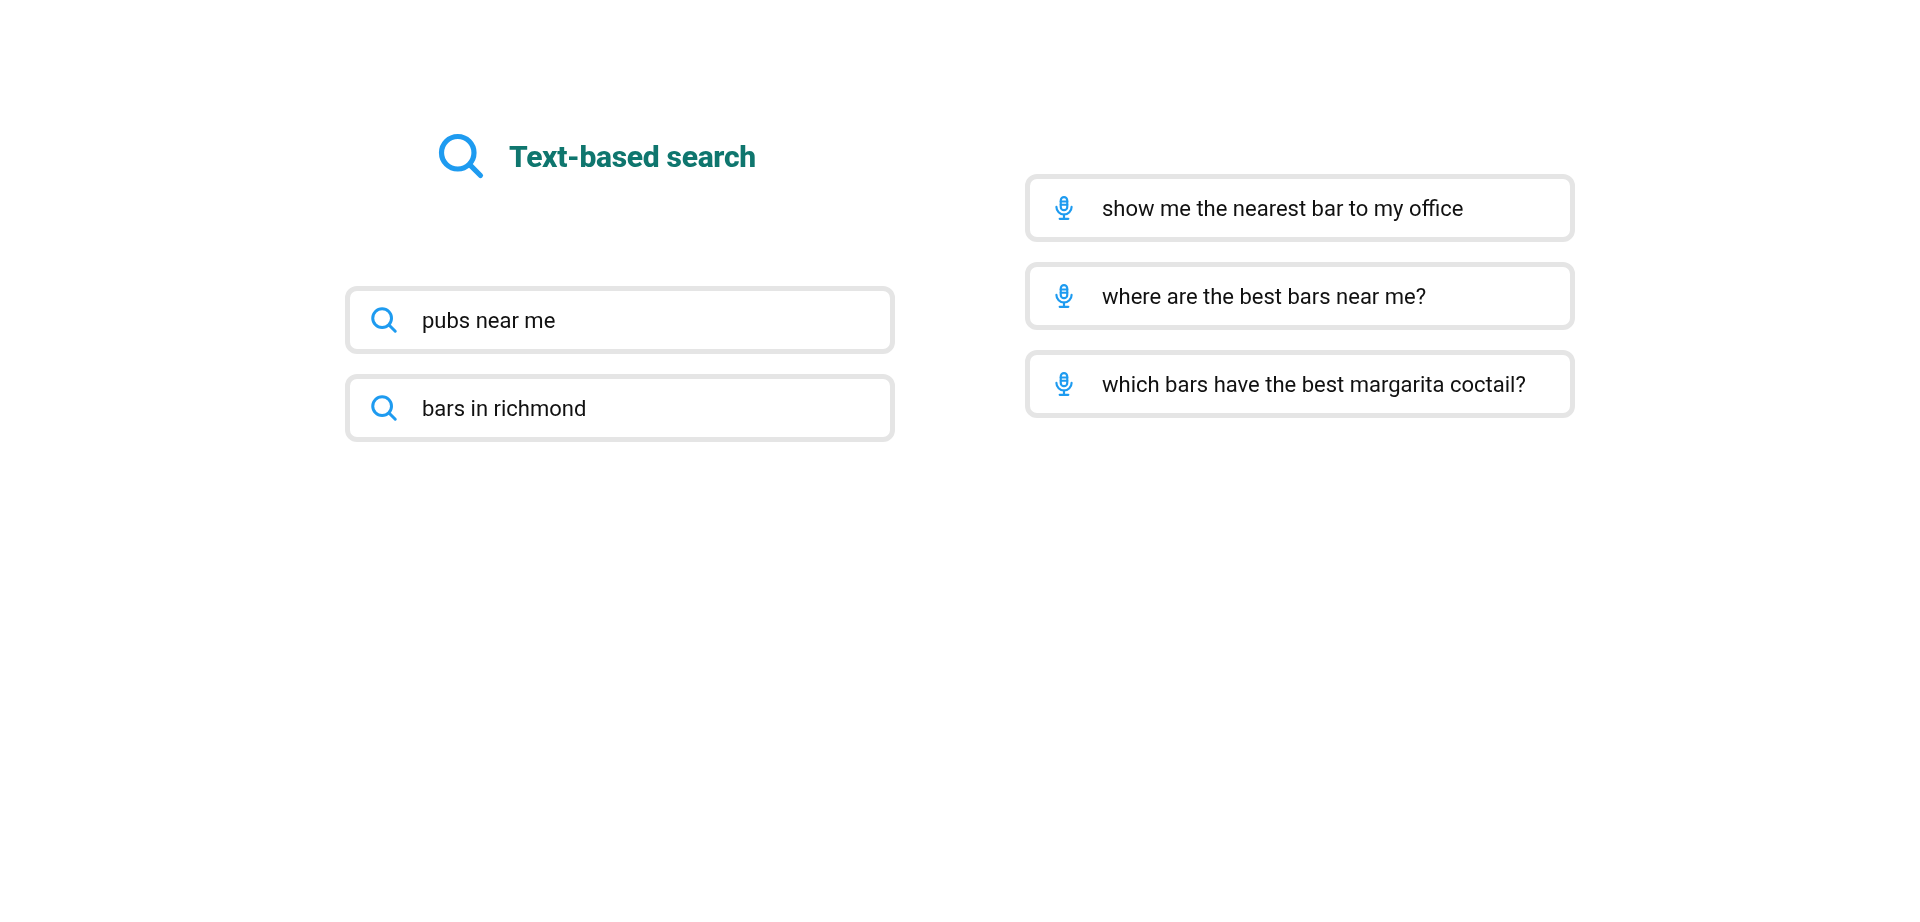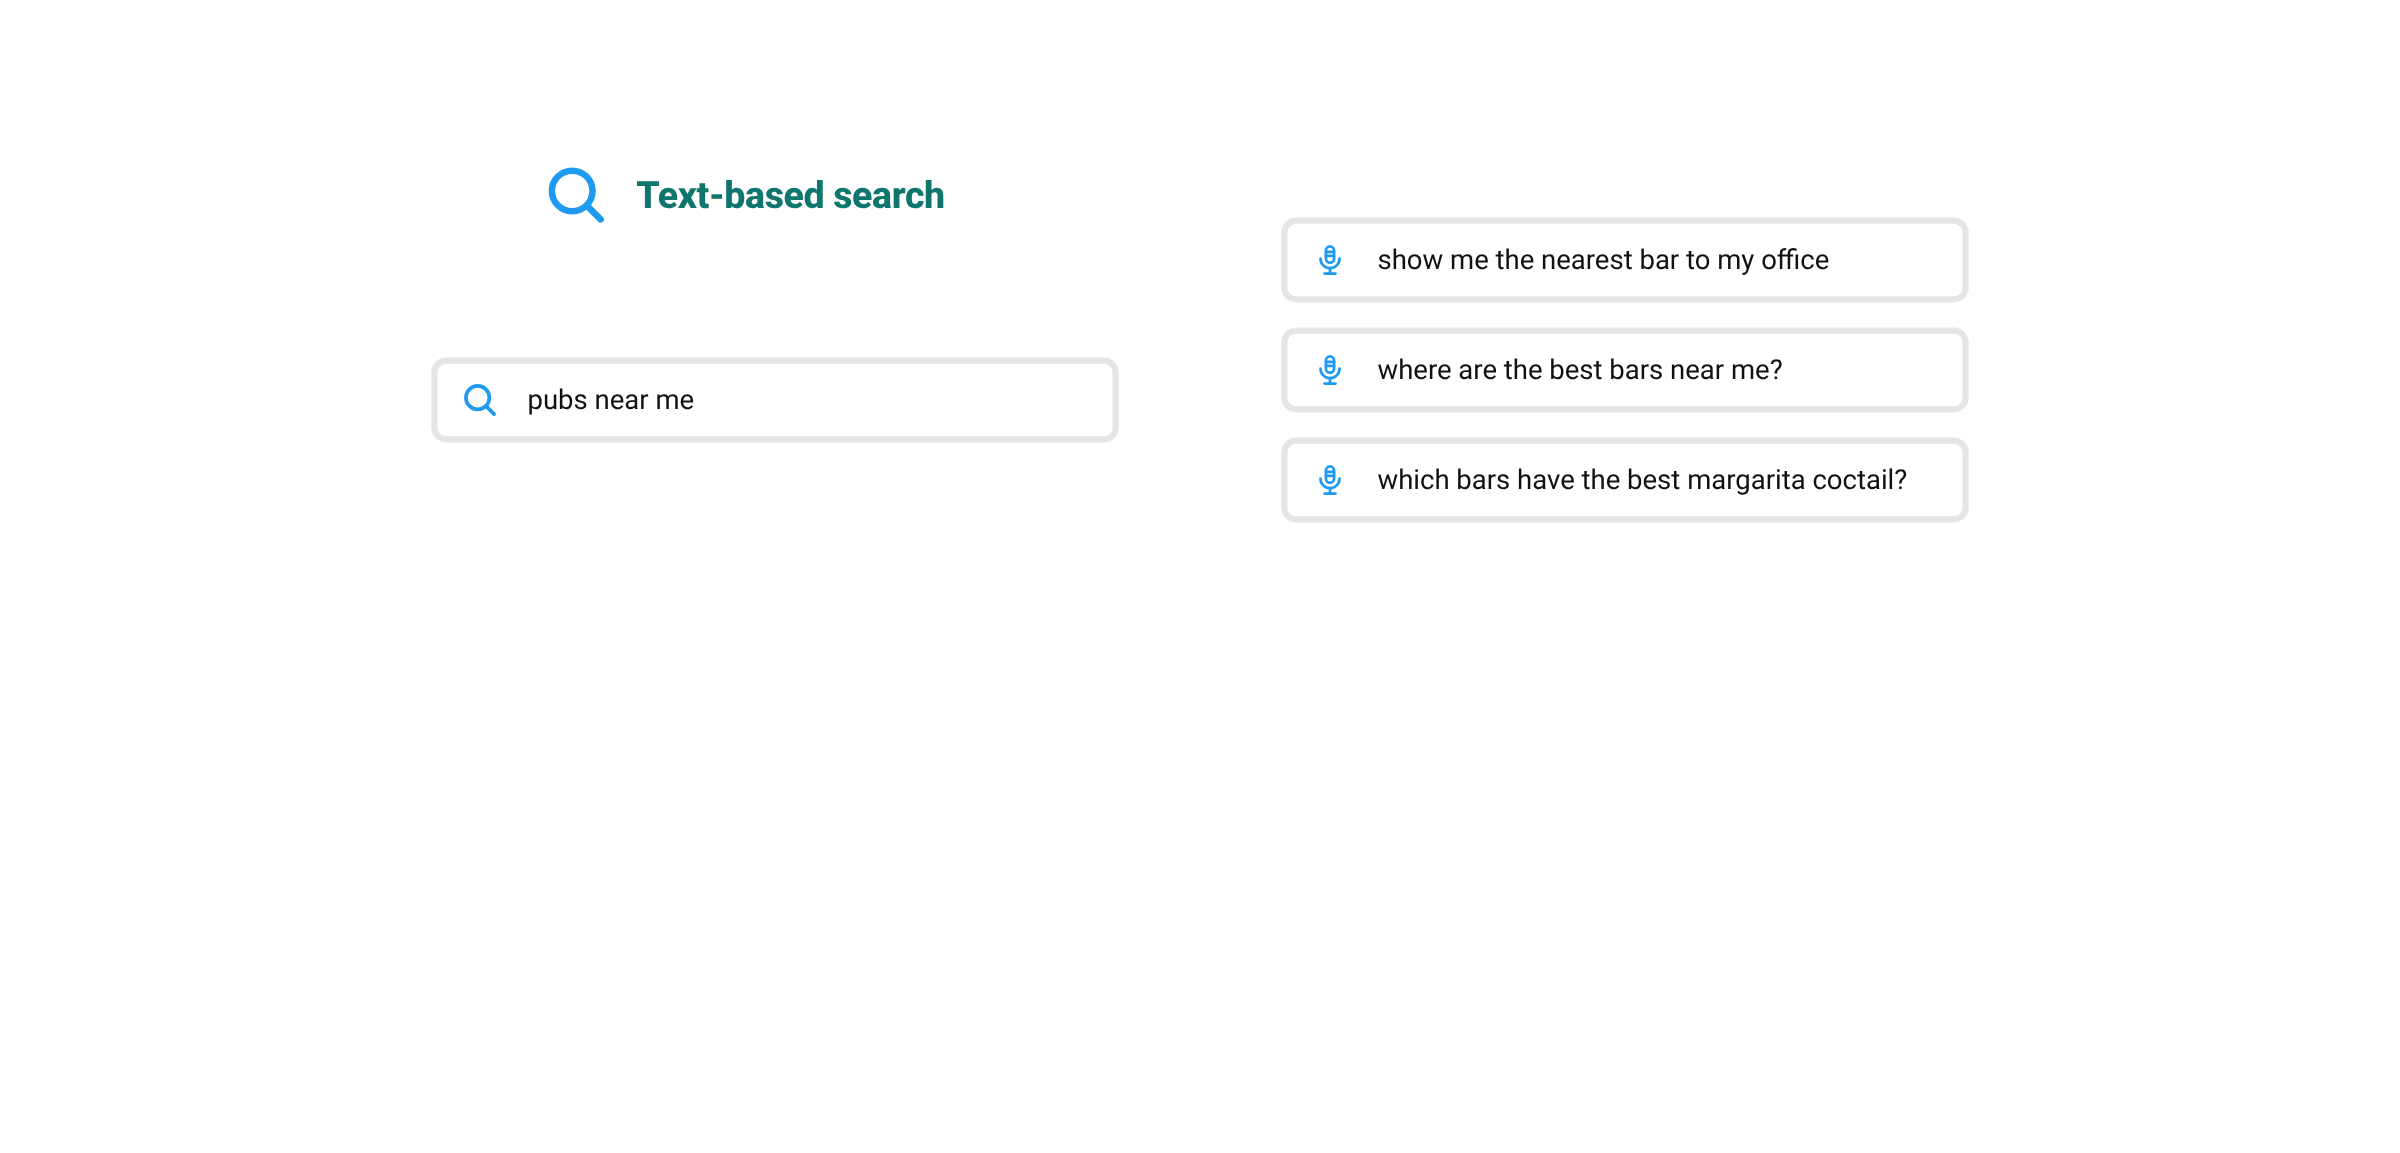--- a/index.html
+++ b/index.html
@@ -92,20 +92,29 @@
     <div class="boxes">
       <div class="box">
         <span class="icon-sm">
           <svg viewBox="0 0 24 24" width="30" height="30" fill="none" stroke="currentColor" stroke-width="2.4" stroke-linecap="round">
               <circle cx="10.5" cy="10.5" r="7.5"></circle>
               <line x1="21" y1="21" x2="16" y2="16"></line>
             </svg>
         </span>
         <span class="text">pubs near me</span>
       </div>
+      <div class="box">
+        <span class="icon-sm">
+          <svg viewBox="0 0 24 24" width="30" height="30" fill="none" stroke="currentColor" stroke-width="2.4" stroke-linecap="round">
+              <circle cx="10.5" cy="10.5" r="7.5"></circle>
+              <line x1="21" y1="21" x2="16" y2="16"></line>
+            </svg>
+        </span>
+        <span class="text">bars in richmond</span>
+      </div>
     </div>
   </div>
 
   <div class="col">
     <div class="boxes">
       <div class="box">
         <span class="icon-sm">
           <svg viewBox="0 0 24 24" width="26" height="30" fill="none" stroke="currentColor" stroke-width="2" stroke-linecap="round" stroke-linejoin="round">
               <rect x="9" y="2" width="6" height="12" rx="3"></rect>
               <line x1="9" y1="6" x2="15" y2="6"></line>

